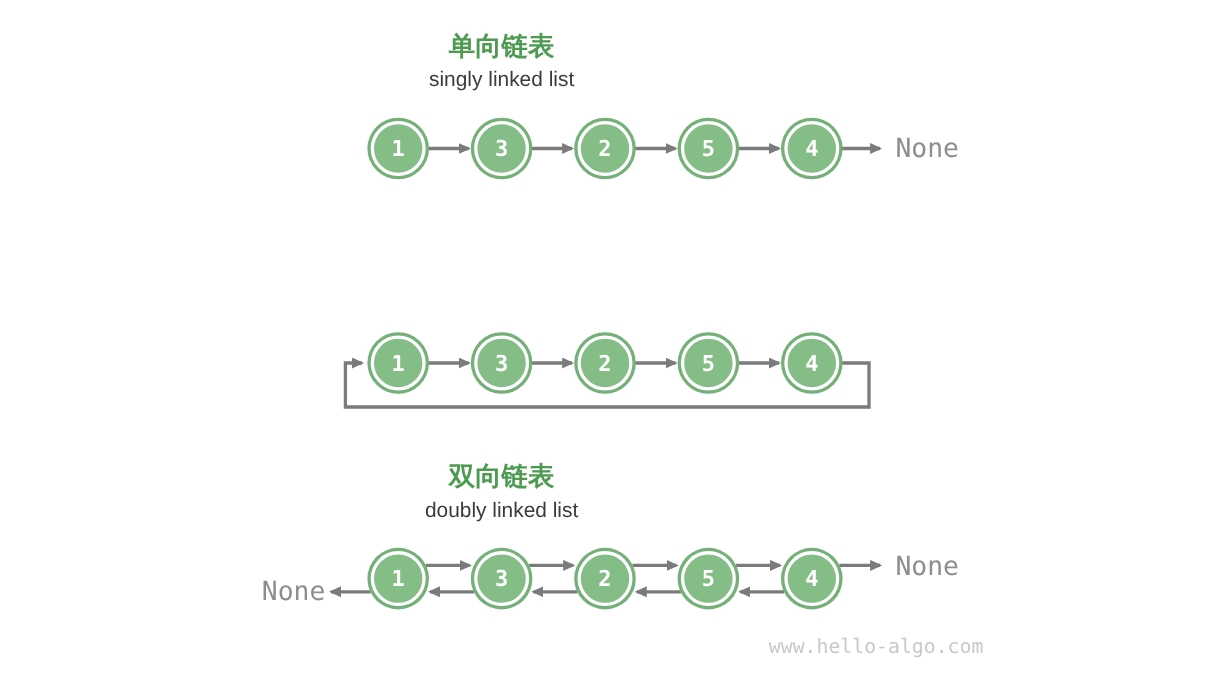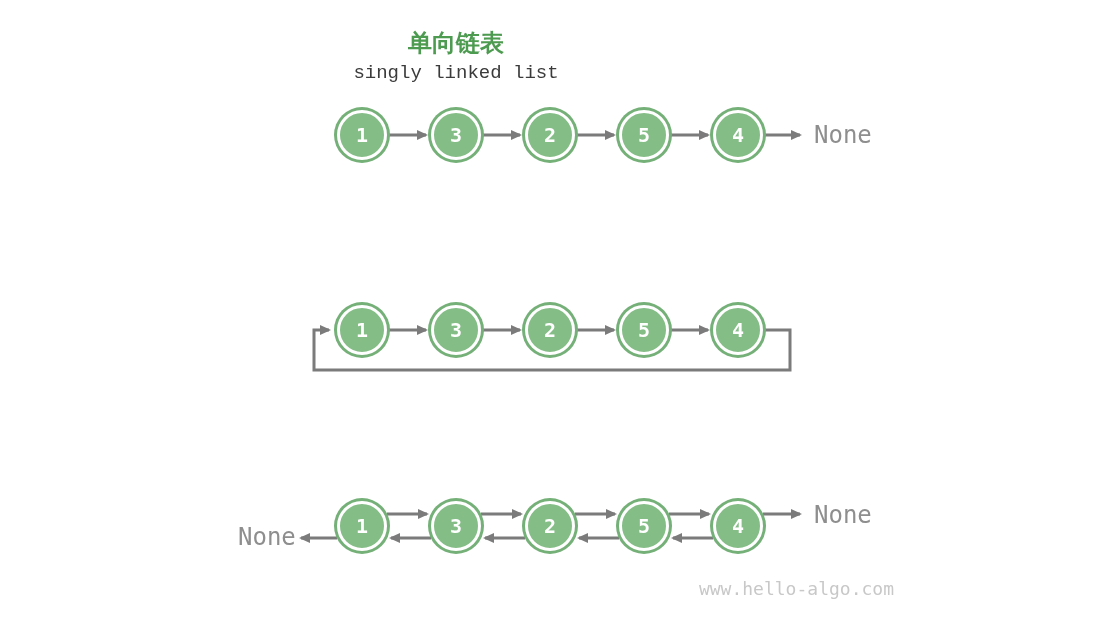--- a/index.html
+++ b/index.html
@@ -40,21 +40,21 @@
     font-size: 24px;
     line-height: 30px;
     color: var(--title-green, #4d9b50);
     z-index: 2;
   }
   .en-title {
     position: absolute;
     left: 456px;
     transform: translateX(-50%);
     white-space: nowrap;
-    font-family: Liberation Mono, monospace;
+    font-family: Liberation Sans, sans-serif;
     font-weight: 500;
     font-size: 19px;
     line-height: 24px;
     color: var(--subtitle-dark, #3b3b3b);
     z-index: 2;
   }
   .node {
     position: absolute;
     box-sizing: border-box;
     width: 50px;
@@ -141,20 +141,22 @@
   <div class="node" style="left:619px;top:110px">5</div>
   <div class="node" style="left:713px;top:110px">4</div>
   <div class="none-label" style="left:814px;top:123px">None</div>
 
   <div class="node" style="left:337px;top:305px">1</div>
   <div class="node" style="left:431px;top:305px">3</div>
   <div class="node" style="left:525px;top:305px">2</div>
   <div class="node" style="left:619px;top:305px">5</div>
   <div class="node" style="left:713px;top:305px">4</div>
 
+  <div class="zh-title" style="top:419px">双向链表</div>
+  <div class="en-title" style="top:453px">doubly linked list</div>
   <div class="none-label" style="left:238px;top:525px">None</div>
   <div class="node" style="left:337px;top:501px">1</div>
   <div class="node" style="left:431px;top:501px">3</div>
   <div class="node" style="left:525px;top:501px">2</div>
   <div class="node" style="left:619px;top:501px">5</div>
   <div class="node" style="left:713px;top:501px">4</div>
   <div class="none-label" style="left:814px;top:503px">None</div>
 
   <div class="watermark">www.hello-algo.com</div>
 

